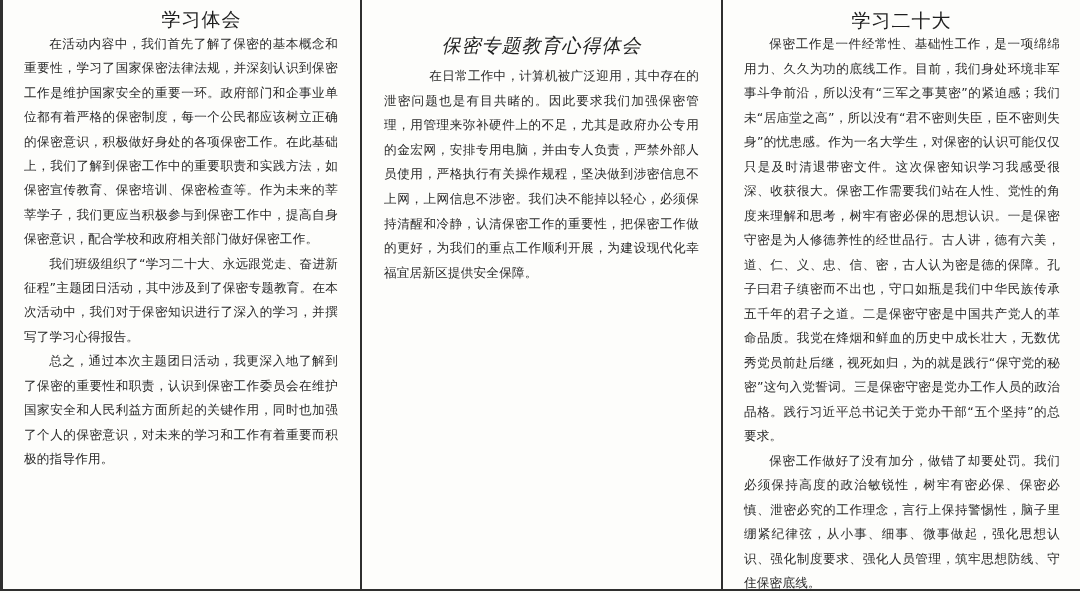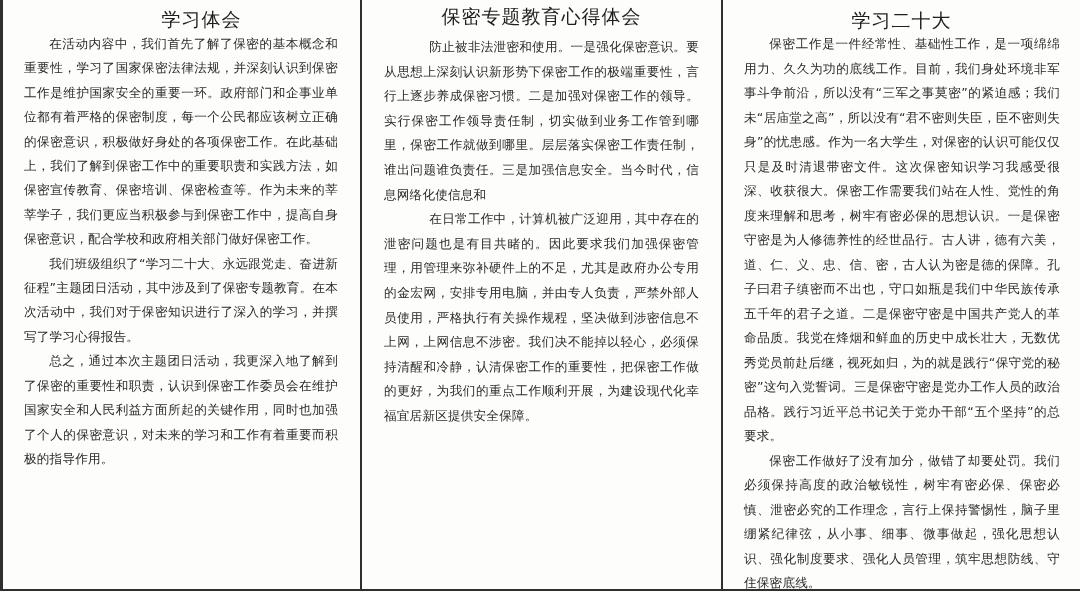--- a/index.html
+++ b/index.html
@@ -11,21 +11,21 @@
     border-bottom: 2px solid #2f2f2f;
   }
   .panel-left { left: 0; width: 362px; border-left: 3px solid #2f2f2f; border-right: 2px solid #2f2f2f; }
   .panel-mid { left: 362px; width: 361px; border-right: 2px solid #2f2f2f; }
   .panel-right { left: 723px; width: 357px; }
   .title {
     text-align: center; font-size: 19px; color: #1e1e1e; font-weight: normal;
     letter-spacing: 1px;
   }
   .panel-left .title { margin-top: 6px; height: 26px; line-height: 26px; padding-left: 16px; margin-left: 24px; }
-  .panel-mid .title { margin-top: 3px; height: 26px; line-height: 26px; margin-bottom: 6px; }
+  .panel-mid .title { margin-top: 32px; height: 26px; line-height: 26px; margin-bottom: 6px; font-style: italic; }
   .panel-right .title { margin-top: 8px; height: 24px; line-height: 24px; }
   .body { font-size: 12.6px; line-height: 24.4px; text-align: justify; letter-spacing: 0.2px; }
   .panel-left .body { padding: 0 22px 0 21px; }
   .panel-mid .body { padding: 0 22px 0 22px; line-height: 24.6px; }
   .panel-right .body { padding: 0 20px 0 21px; line-height: 24.5px; }
   .para { text-indent: 2em; }
   .mid-indent { text-indent: 3.6em; }
 </style>
 </head>
 <body>
@@ -36,21 +36,20 @@
     <p class="para">在活动内容中，我们首先了解了保密的基本概念和重要性，学习了国家保密法律法规，并深刻认识到保密工作是维护国家安全的重要一环。政府部门和企事业单位都有着严格的保密制度，每一个公民都应该树立正确的保密意识，积极做好身处的各项保密工作。在此基础上，我们了解到保密工作中的重要职责和实践方法，如保密宣传教育、保密培训、保密检查等。作为未来的莘莘学子，我们更应当积极参与到保密工作中，提高自身保密意识，配合学校和政府相关部门做好保密工作。</p>
     <p class="para">我们班级组织了“学习二十大、永远跟党走、奋进新征程”主题团日活动，其中涉及到了保密专题教育。在本次活动中，我们对于保密知识进行了深入的学习，并撰写了学习心得报告。</p>
     <p class="para">总之，通过本次主题团日活动，我更深入地了解到了保密的重要性和职责，认识到保密工作委员会在维护国家安全和人民利益方面所起的关键作用，同时也加强了个人的保密意识，对未来的学习和工作有着重要而积极的指导作用。</p>
   </div>
 
 </div>
 
 <div class="panel panel-mid">
   <h1 class="title">保密专题教育心得体会</h1>
   <div class="body">
-    <p class="mid-indent">防止被非法泄密和使用。一是强化保密意识。要从思想上深刻认识新形势下保密工作的极端重要性，言行上逐步养成保密习惯。二是加强对保密工作的领导。实行保密工作领导责任制，切实做到业务工作管到哪里，保密工作就做到哪里。层层落实保密工作责任制，谁出问题谁负责任。三是加强信息安全。当今时代，信息网络化使信息和</p>
     <p class="mid-indent">在日常工作中，计算机被广泛迎用，其中存在的泄密问题也是有目共睹的。因此要求我们加强保密管理，用管理来弥补硬件上的不足，尤其是政府办公专用的金宏网，安排专用电脑，并由专人负责，严禁外部人员使用，严格执行有关操作规程，坚决做到涉密信息不上网，上网信息不涉密。我们决不能掉以轻心，必须保持清醒和冷静，认清保密工作的重要性，把保密工作做的更好，为我们的重点工作顺利开展，为建设现代化幸福宜居新区提供安全保障。</p>
   </div>
 
 </div>
 
 <div class="panel panel-right">
   <h1 class="title">学习二十大</h1>
   <div class="body">
     <p class="para">保密工作是一件经常性、基础性工作，是一项绵绵用力、久久为功的底线工作。目前，我们身处环境非军事斗争前沿，所以没有“三军之事莫密”的紧迫感；我们未“居庙堂之高”，所以没有“君不密则失臣，臣不密则失身”的忧患感。作为一名大学生，对保密的认识可能仅仅只是及时清退带密文件。这次保密知识学习我感受很深、收获很大。保密工作需要我们站在人性、党性的角度来理解和思考，树牢有密必保的思想认识。一是保密守密是为人修德养性的经世品行。古人讲，德有六美，道、仁、义、忠、信、密，古人认为密是德的保障。孔子曰君子缜密而不出也，守口如瓶是我们中华民族传承五千年的君子之道。二是保密守密是中国共产党人的革命品质。我党在烽烟和鲜血的历史中成长壮大，无数优秀党员前赴后继，视死如归，为的就是践行“保守党的秘密”这句入党誓词。三是保密守密是党办工作人员的政治品格。践行习近平总书记关于党办干部“五个坚持”的总要求。</p>
     <p class="para">保密工作做好了没有加分，做错了却要处罚。我们必须保持高度的政治敏锐性，树牢有密必保、保密必慎、泄密必究的工作理念，言行上保持警惕性，脑子里绷紧纪律弦，从小事、细事、微事做起，强化思想认识、强化制度要求、强化人员管理，筑牢思想防线、守住保密底线。</p>

